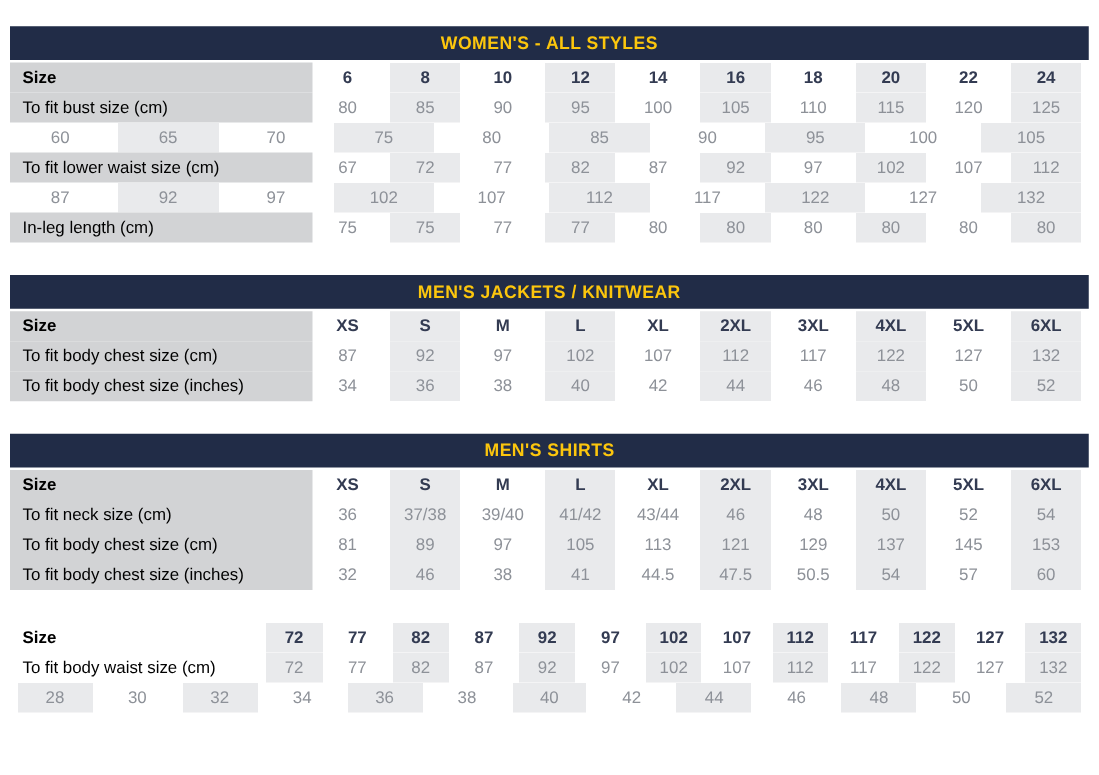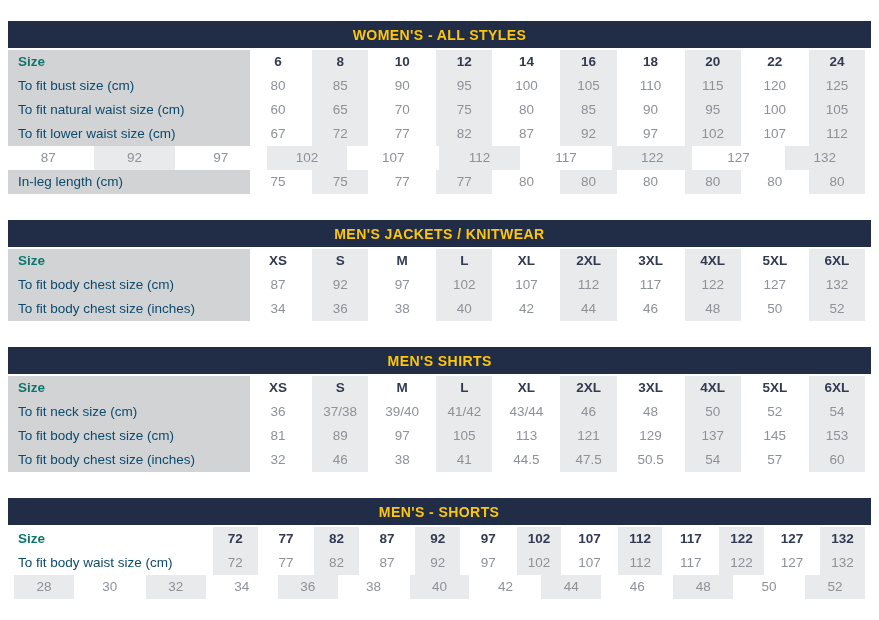--- a/index.html
+++ b/index.html
@@ -15,26 +15,26 @@
     margin-bottom:2px;
   }
   .title-text{
     color:#fcc60d;font-size:14.5px;font-weight:bold;letter-spacing:.4px;
     transform:scaleX(.97);white-space:nowrap;
   }
   .row{display:flex;height:24px;line-height:24px;font-size:13.5px;}
   .cell{box-sizing:border-box;overflow:hidden;white-space:nowrap;}
   .cell.label{
     width:242px;flex:0 0 242px;background:#d2d3d5;padding-left:10px;
-    color:#0c4a6e;text-align:left;
+    color:#000000;text-align:left;
   }
   .cell.val{flex:1 1 0;text-align:center;color:#8d9198;}
   .cell.val.shade{background:#e9eaec;background-clip:content-box;padding:0 6px;}
   .header-row .cell{font-weight:bold;color:#333b52;}
-  .header-row .cell.label{color:#0f766e;}
+  .header-row .cell.label{color:#000000;}
   .no-label-shade .cell.label{width:199px;flex:0 0 199px;background:transparent;}
 </style>
 </head>
 <body>
 
 <div class="page" id="root">
     <section class="table-block">
       <div class="title-bar">
         <span class="title-text">WOMEN'S - ALL STYLES</span>
       </div>
@@ -58,21 +58,20 @@
         <div class="cell val">90</div>
         <div class="cell val shade">95</div>
         <div class="cell val">100</div>
         <div class="cell val shade">105</div>
         <div class="cell val">110</div>
         <div class="cell val shade">115</div>
         <div class="cell val">120</div>
         <div class="cell val shade">125</div>
       </div>
       <div class="row">
-        <div class="cell label">To fit natural waist size (cm)</div>
         <div class="cell val">60</div>
         <div class="cell val shade">65</div>
         <div class="cell val">70</div>
         <div class="cell val shade">75</div>
         <div class="cell val">80</div>
         <div class="cell val shade">85</div>
         <div class="cell val">90</div>
         <div class="cell val shade">95</div>
         <div class="cell val">100</div>
         <div class="cell val shade">105</div>
@@ -211,23 +210,20 @@
         <div class="cell val shade">41</div>
         <div class="cell val">44.5</div>
         <div class="cell val shade">47.5</div>
         <div class="cell val">50.5</div>
         <div class="cell val shade">54</div>
         <div class="cell val">57</div>
         <div class="cell val shade">60</div>
       </div>
     </section>
     <section class="table-block no-label-shade">
-      <div class="title-bar">
-        <span class="title-text">MEN'S - SHORTS</span>
-      </div>
       <div class="row header-row">
         <div class="cell label">Size</div>
         <div class="cell val shade">72</div>
         <div class="cell val">77</div>
         <div class="cell val shade">82</div>
         <div class="cell val">87</div>
         <div class="cell val shade">92</div>
         <div class="cell val">97</div>
         <div class="cell val shade">102</div>
         <div class="cell val">107</div>

